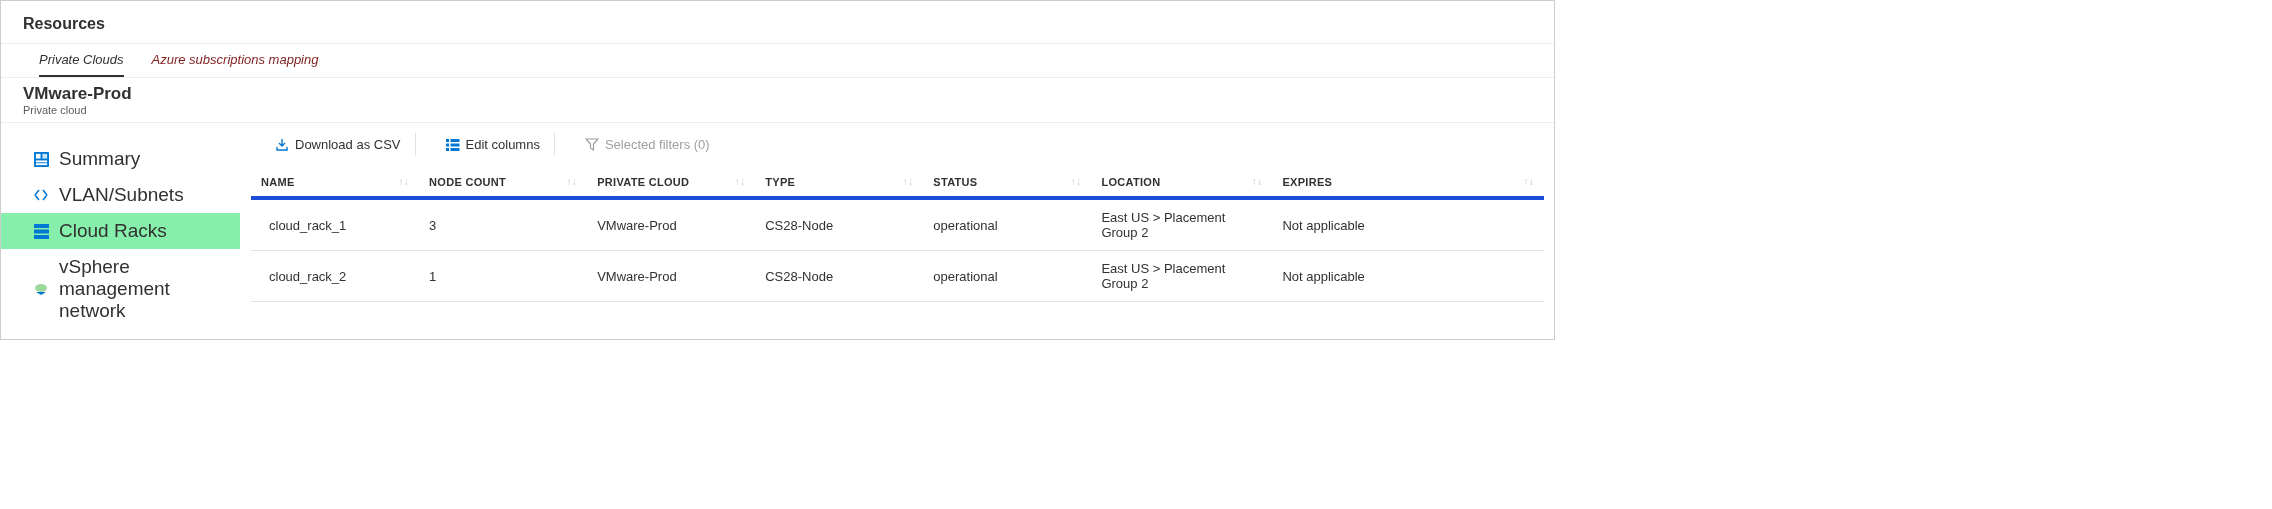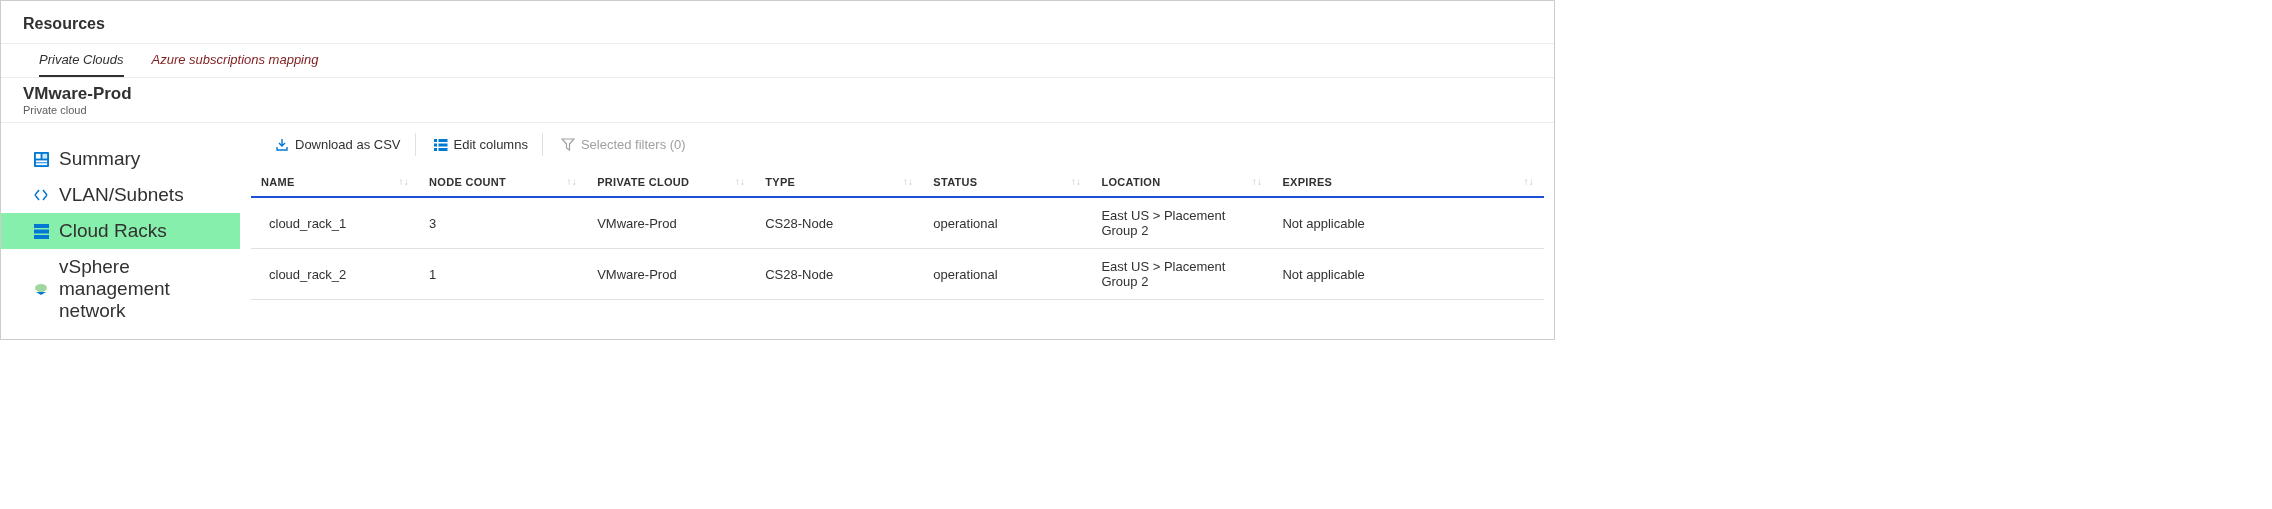--- a/index.html
+++ b/index.html
@@ -61,21 +61,21 @@
     cursor: pointer;
     font-size: 19px;
   }
   .side-item.active { background: #86efac; }
   .side-icon { width: 16px; height: 16px; display:flex; align-items:center; justify-content:center;}
   .main { flex: 1; padding: 0 10px;}
   .toolbar {
     display: flex;
     align-items: center;
     padding: 10px 10px;
-    gap: 4px;
+    gap: 16px;
   }
   .tool {
     display: flex;
     align-items: center;
     gap: 6px;
     padding: 4px 14px;
     font-size: 13px;
     cursor: pointer;
     border-right: 1px solid #e1e1e1;
   }
@@ -85,21 +85,21 @@
     width: 100%;
     border-collapse: collapse;
     margin-top: 2px;
   }
   th {
     text-align: left;
     font-size: 11px;
     font-weight: 600;
     letter-spacing: 0.3px;
     padding: 8px 10px;
-    border-bottom: 2px solid #1d4ed8;
+    border-bottom: 4px solid #1d4ed8;
     color: #323130;
   }
   th .sort {
     float: right;
     color: #c8c6c4;
     font-size: 10px;
   }
   td {
     padding: 10px 10px;
     border-bottom: 1px solid #e1e1e1;

